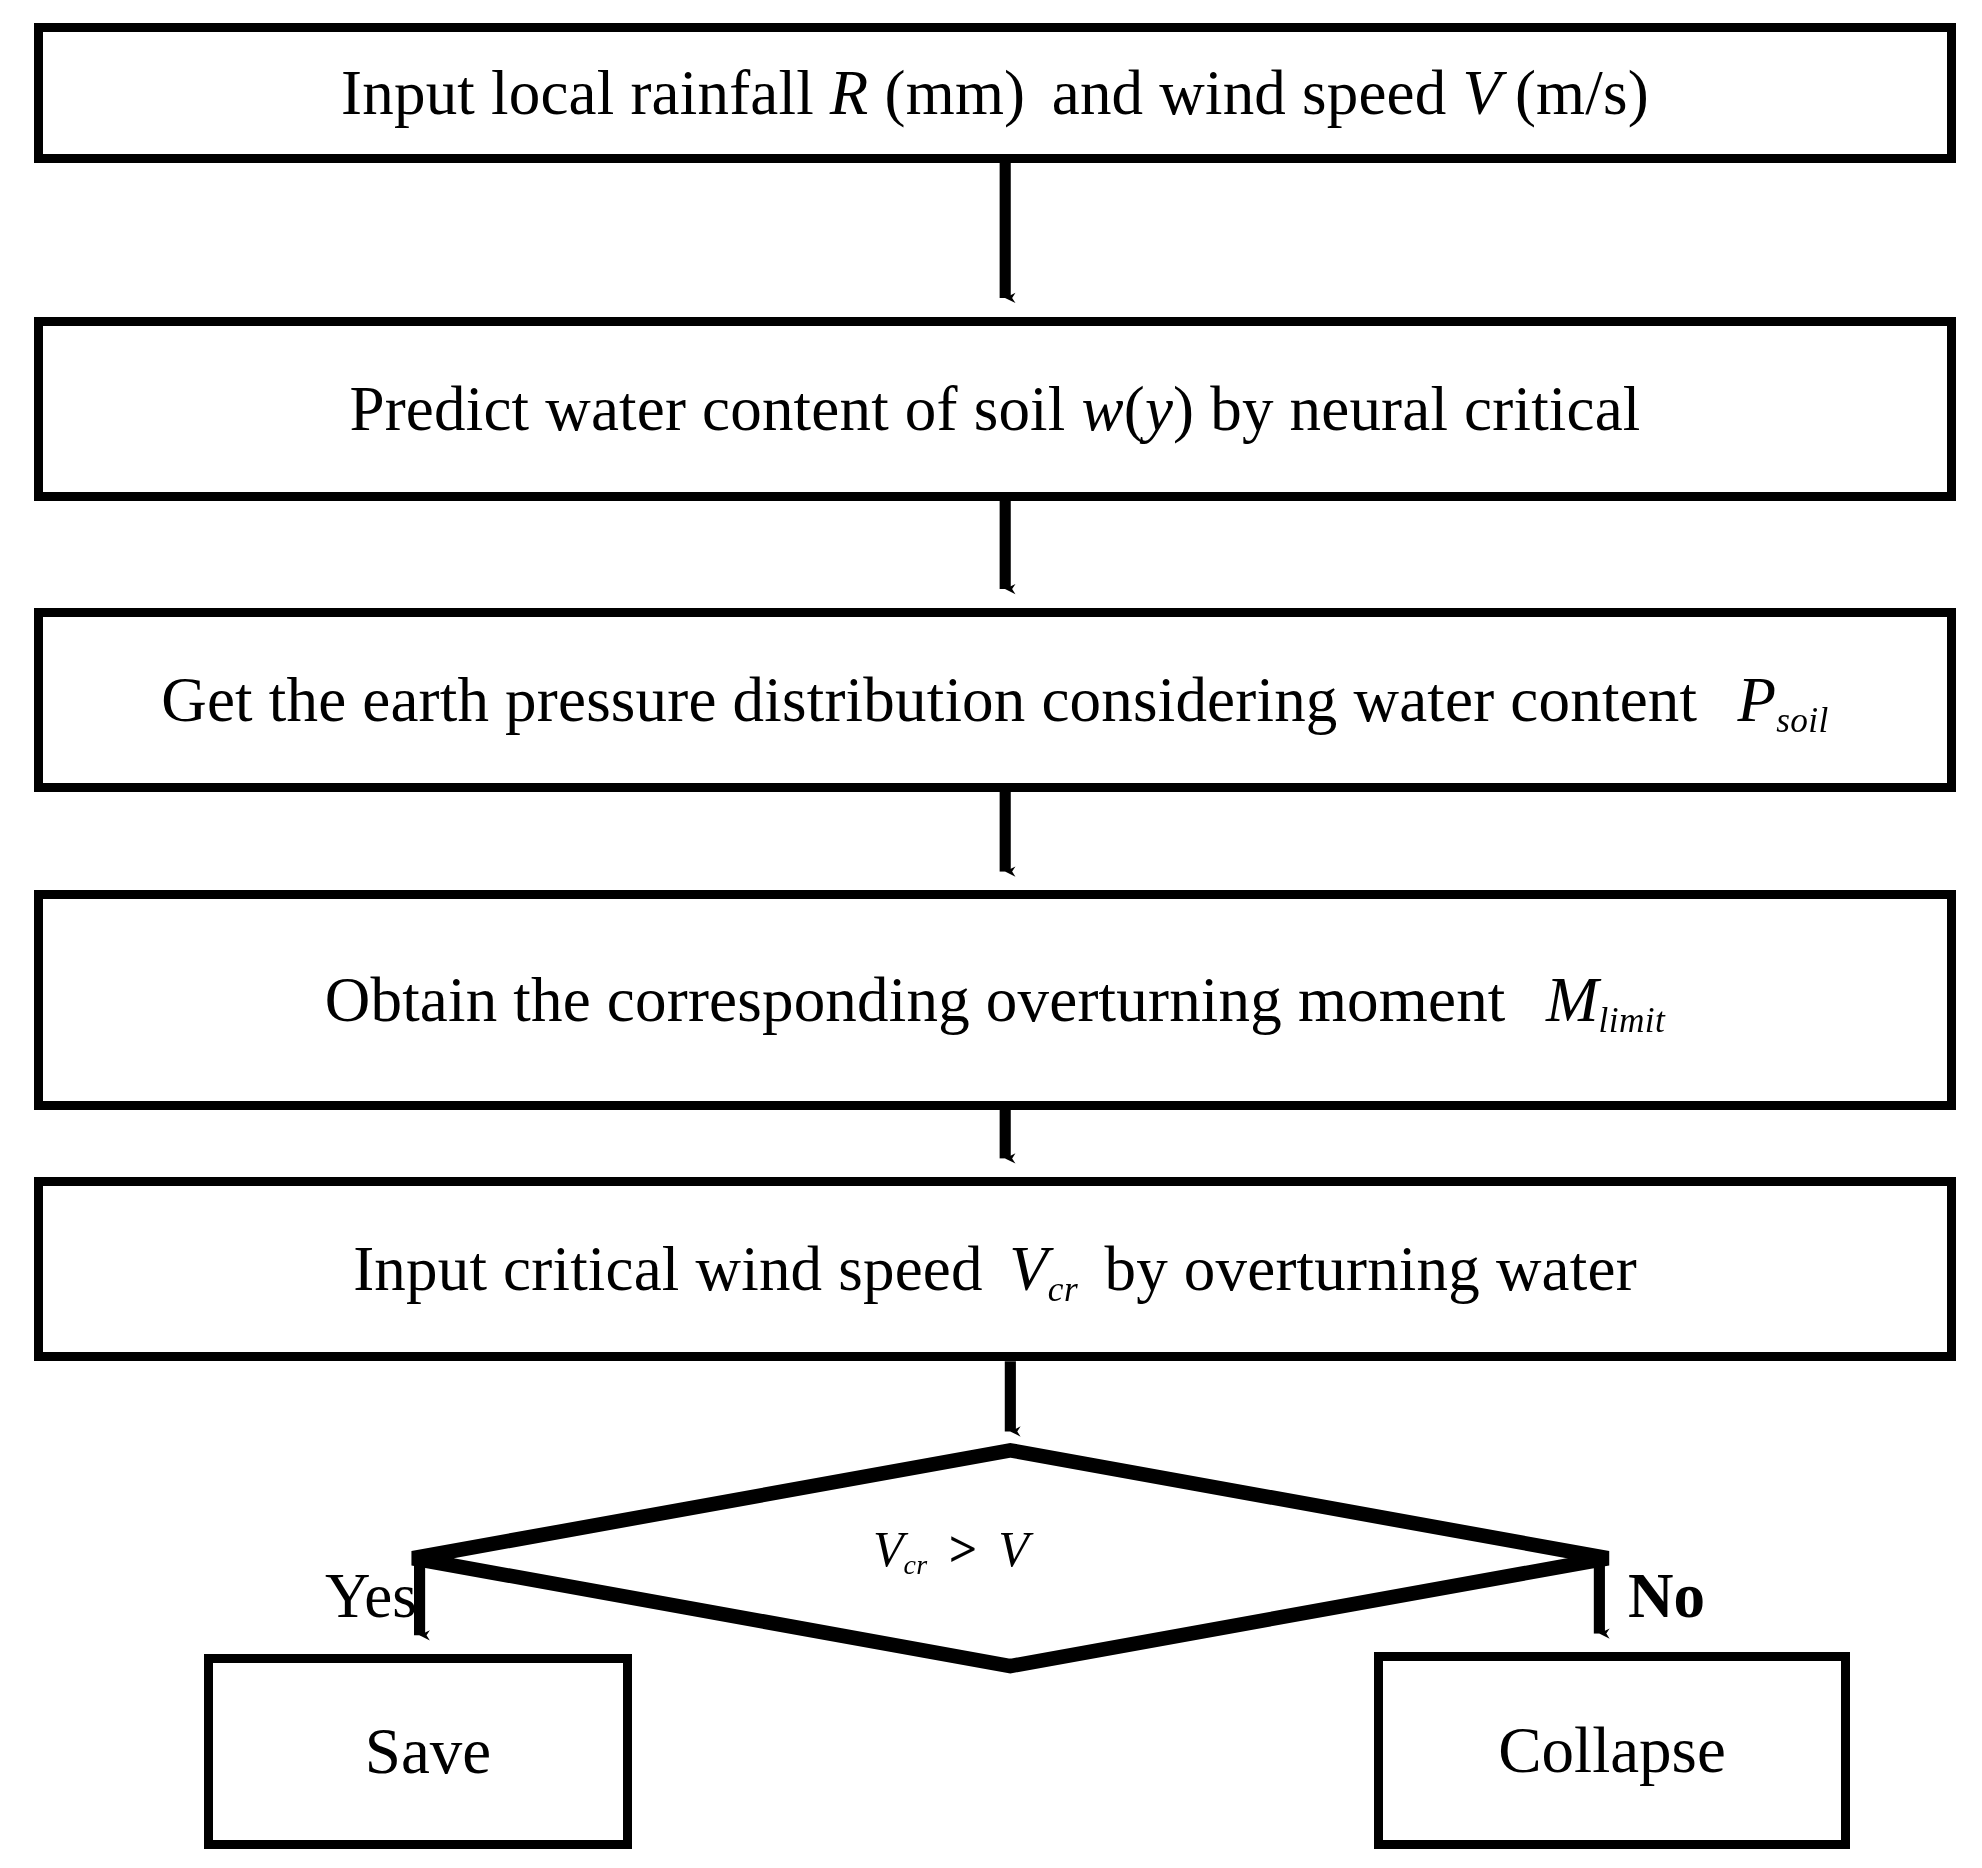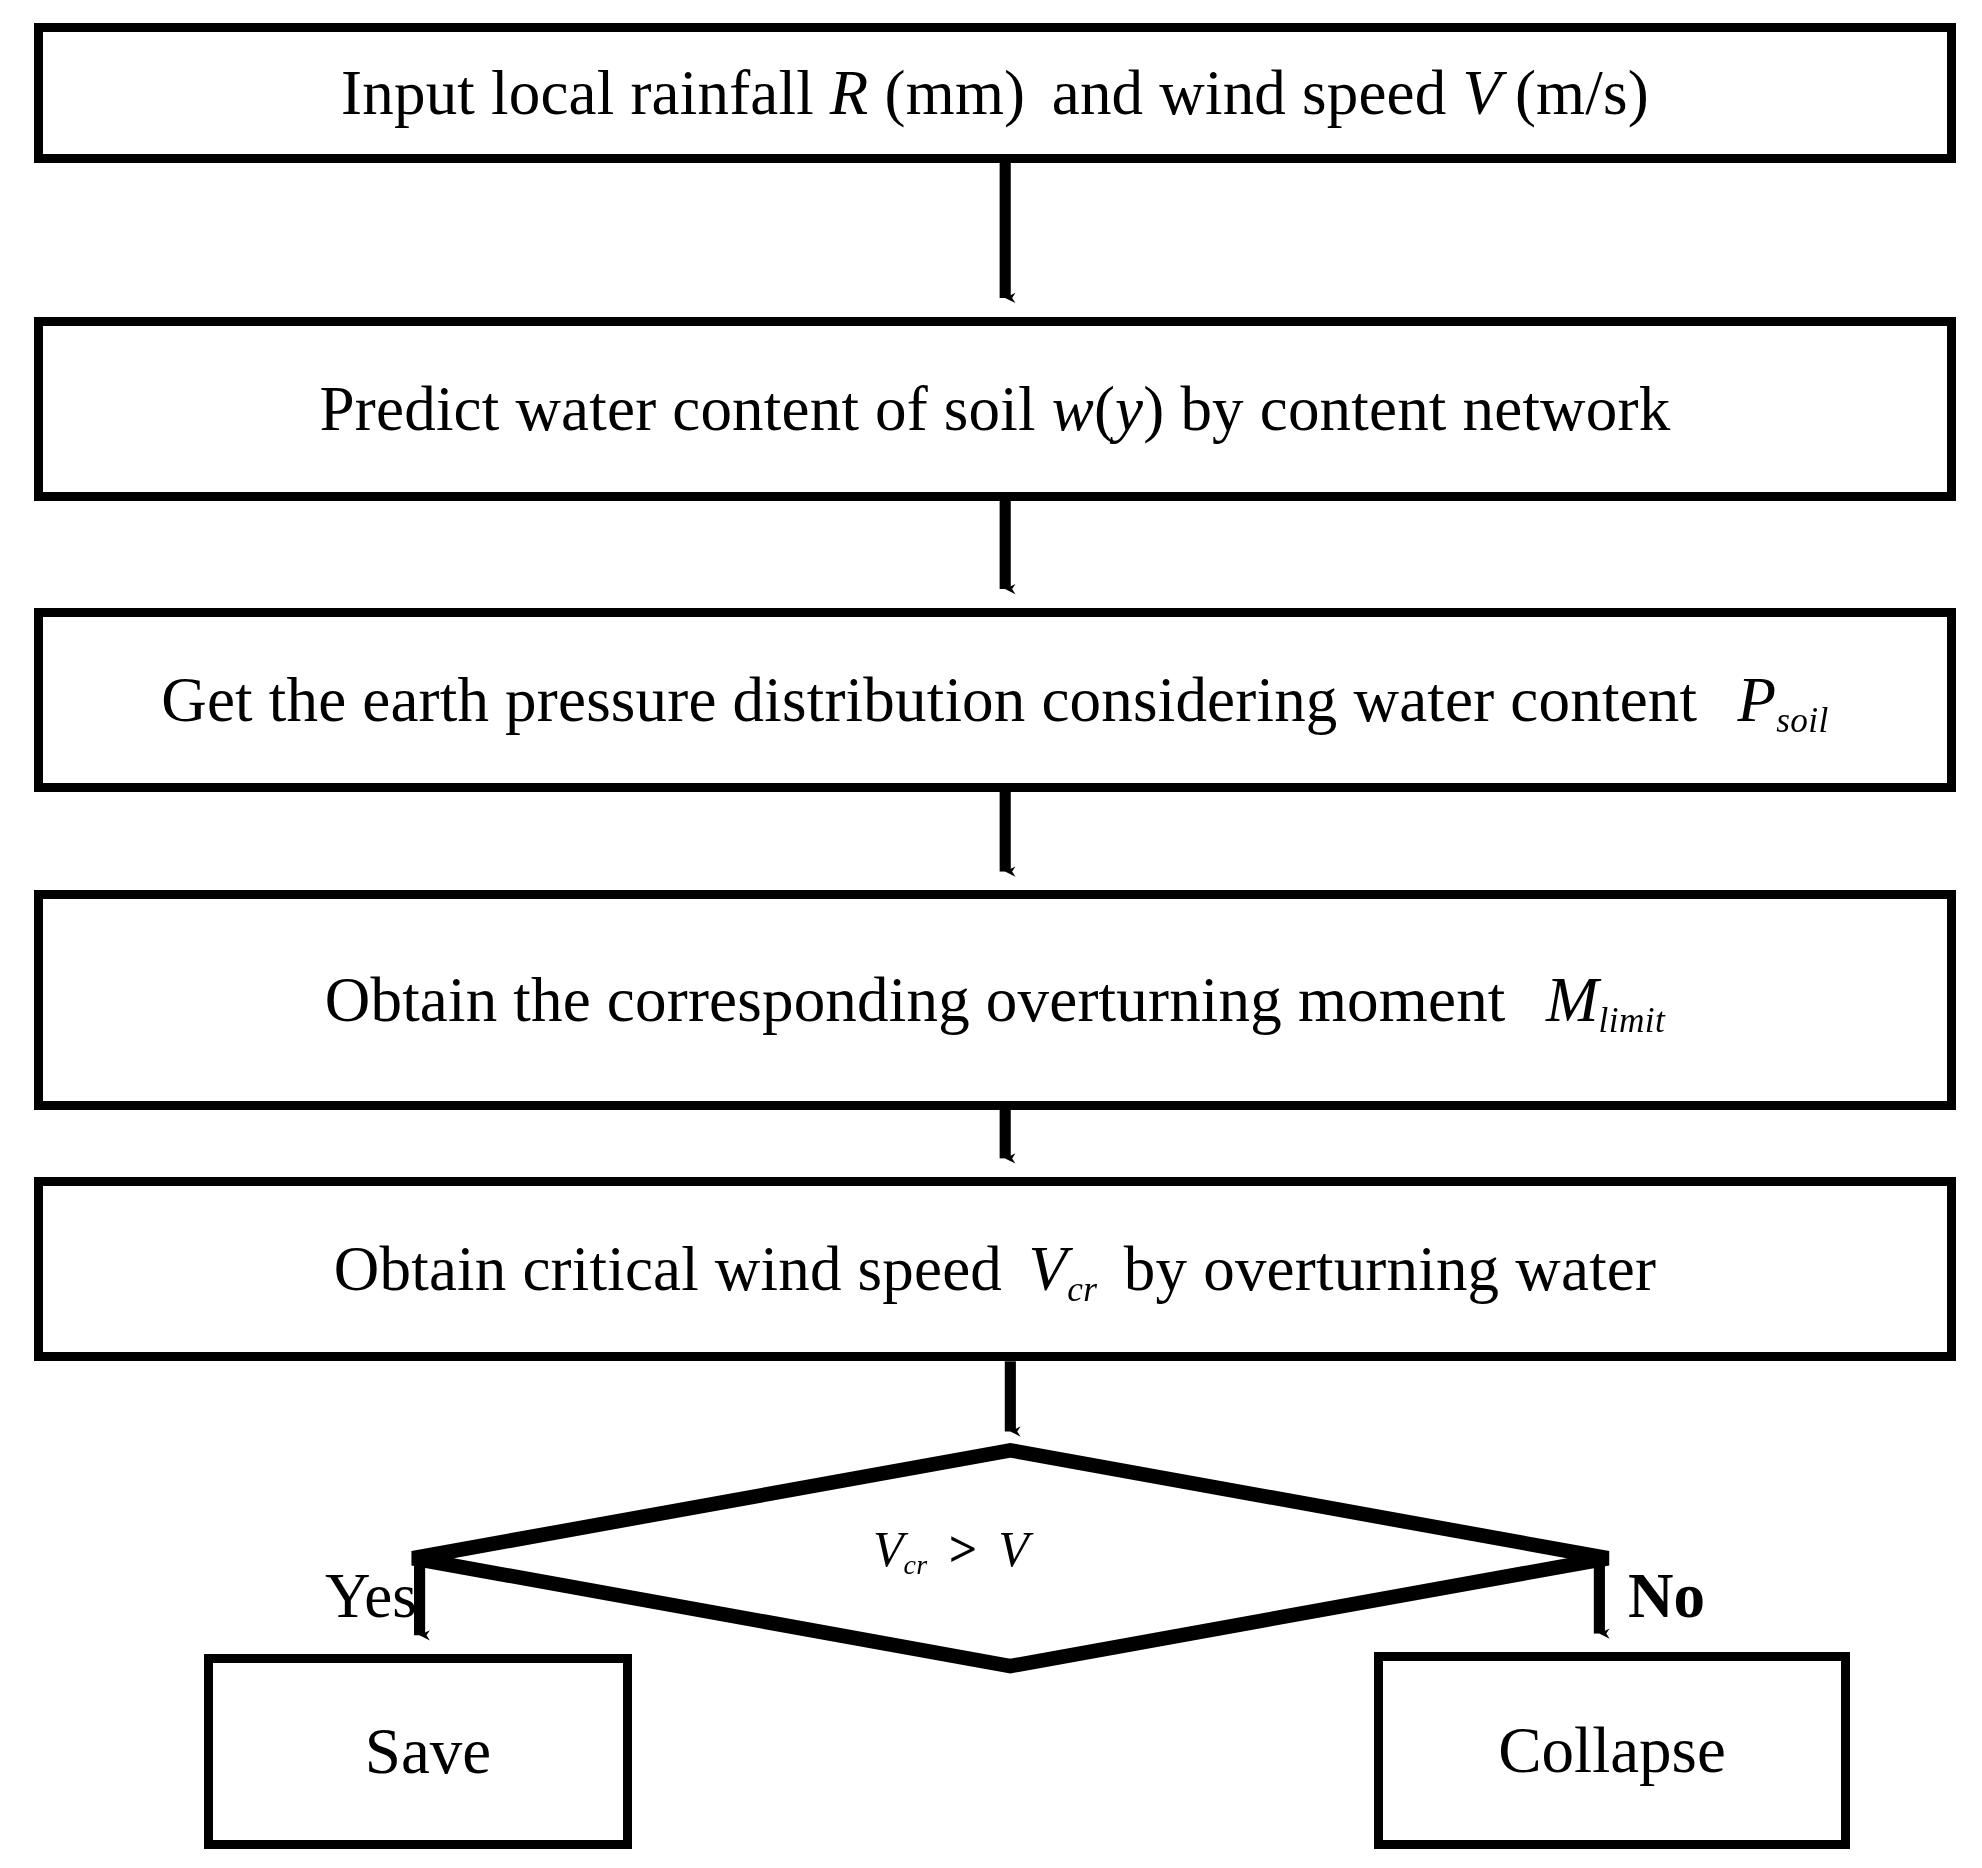--- a/index.html
+++ b/index.html
@@ -131,39 +131,39 @@
   </svg>
 
   <div class="proc-box" style="left:34px; top:23px; width:1922px; height:140px;">
     <div class="proc-text">
       <span>Input local rainfall </span><span class="var">R</span><span> (mm)</span><span class="sp-md"></span><span>and wind speed </span><span class="var">V</span><span class="sp-sm"></span><span>(m/s)</span>
     </div>
   </div>
 
   <div class="proc-box" style="left:34px; top:317px; width:1922px; height:184px;">
     <div class="proc-text">
-      <span>Predict water content of soil </span><span class="var">w</span><span>(</span><span class="var">y</span><span>)</span><span> by content network</span>
+      <span>Predict water content of soil </span><span class="var">w</span><span>(</span><span class="var">y</span><span>)</span><span> by neural critical</span>
     </div>
   </div>
 
   <div class="proc-box" style="left:34px; top:608px; width:1922px; height:184px;">
     <div class="proc-text">
       <span>Get the earth pressure distribution considering water content</span><span class="sp-md"></span><span class="sp-sm"></span><span class="var">P</span><sub>soil</sub>
     </div>
   </div>
 
   <div class="proc-box" style="left:34px; top:890px; width:1922px; height:220px;">
     <div class="proc-text">
       <span>Obtain the corresponding overturning moment</span><span class="sp-md"></span><span class="sp-sm"></span><span class="var">M</span><sub>limit</sub>
     </div>
   </div>
 
   <div class="proc-box" style="left:34px; top:1177px; width:1922px; height:184px;">
     <div class="proc-text">
-      <span>Obtain critical wind speed</span><span class="sp-md"></span><span class="var">V</span><sub>cr</sub><span class="sp-md"></span><span>by overturning water</span>
+      <span>Input critical wind speed</span><span class="sp-md"></span><span class="var">V</span><sub>cr</sub><span class="sp-md"></span><span>by overturning water</span>
     </div>
   </div>
 
   <div class="diamond-text" style="left:873px; top:1524px;">
     <span>V</span><sub>cr</sub><span class="sp-md"></span><span class="gt">&gt;</span><span class="sp-md"></span><span>V</span>
   </div>
 
   <div class="branch-label" style="left:285px; top:1565px;margin-left:40px;">Yes</div>
 
   <div class="branch-label" style="left:1628px; top:1565px;font-weight:bold;">No</div>

